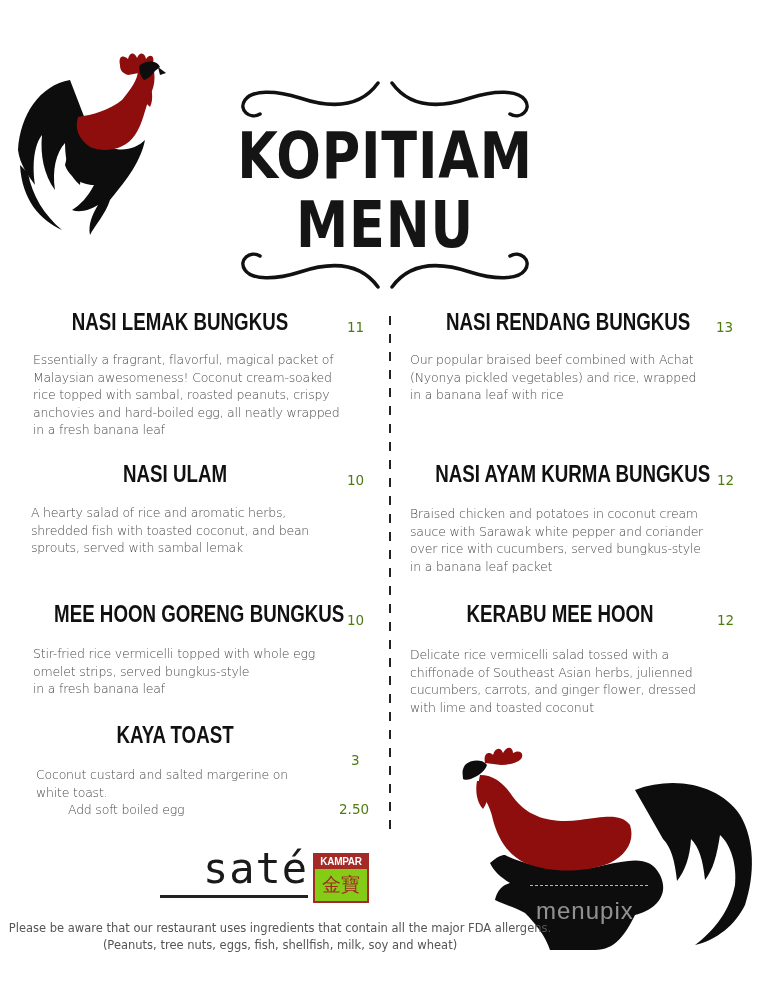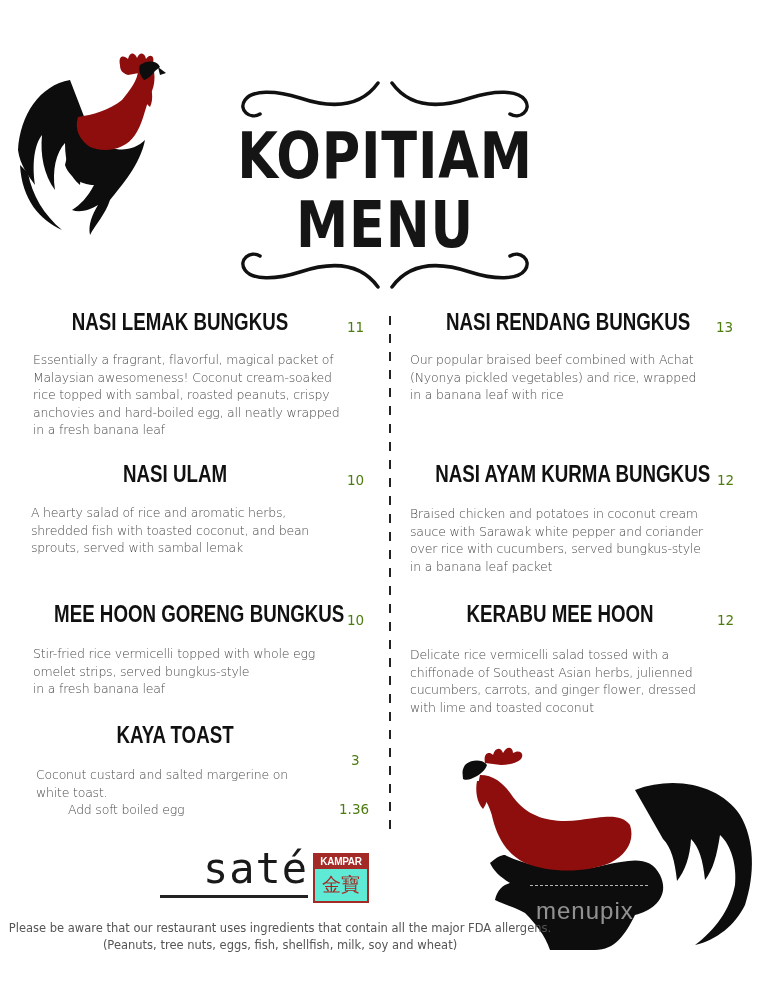--- a/index.html
+++ b/index.html
@@ -30,21 +30,21 @@
     position: absolute; left: 0; width: 560px; text-align: center;
     font-family: "DejaVu Sans", sans-serif; font-size: 11.5px; color: #555; line-height: 17px;
   }
   .sate-logo {
     position: absolute; left: 171px; top: 848px; font-family: "DejaVu Sans Mono", monospace;
     font-size: 42px; color: #1a1a1a; letter-spacing: 1px; line-height: 1; margin-left: 32px;
   }
   .sate-underline { position: absolute; left: 160px; top: 895px; width: 148px; height: 3px; background: #222; }
   .kampar-stamp {
     position: absolute; left: 313px; top: 853px; width: 52px; height: 46px; border: 2px solid #a32a26;
-    background: #5eead4;
+    background: #84cc16;
   }
   .kampar-top {
     background: #a32a26; color: #fff; font-family: "Liberation Sans", sans-serif; font-weight: bold;
     font-size: 10px; text-align: center; line-height: 14px; letter-spacing: -0.3px;
   }
   .kampar-chars { color: #a32a26; font-size: 19px; text-align: center; line-height: 30px; font-family: "DejaVu Sans", sans-serif; }
   .watermark {
     position: absolute; left: 536px; top: 897px; font-family: Liberation Sans, sans-serif; font-size: 24px;
     color: rgba(255,255,255,0.55); letter-spacing: 1px;
   }
@@ -109,21 +109,21 @@
 omelet strips, served bungkus-style
 in a fresh banana leaf</div>
 </div>
 
 <div>
   <div class="item-name" style="left:60px; top:721px; width:230px;">KAYA TOAST</div>
   <div class="item-price" style="left:351px; top:752px;">3</div>
   <div class="item-desc" style="left:36px; top:766px; width:300px;">Coconut custard and salted margerine on
 white toast.</div>
   <div class="item-desc" style="left:68px; top:801px; width:220px;">Add soft boiled egg</div>
-  <div class="item-price" style="left:339px; top:801px;">1.36</div>
+  <div class="item-price" style="left:339px; top:801px;">2.50</div>
 </div>
 
 <div>
   <div class="item-name" style="left:414px; top:308px; width:290px;">NASI RENDANG BUNGKUS</div>
   <div class="item-price" style="left:716px; top:319px;">13</div>
   <div class="item-desc" style="left:410px; top:351px; width:330px;">Our popular braised beef combined with Achat
 (Nyonya pickled vegetables) and rice, wrapped
 in a banana leaf with rice</div>
 </div>
 

